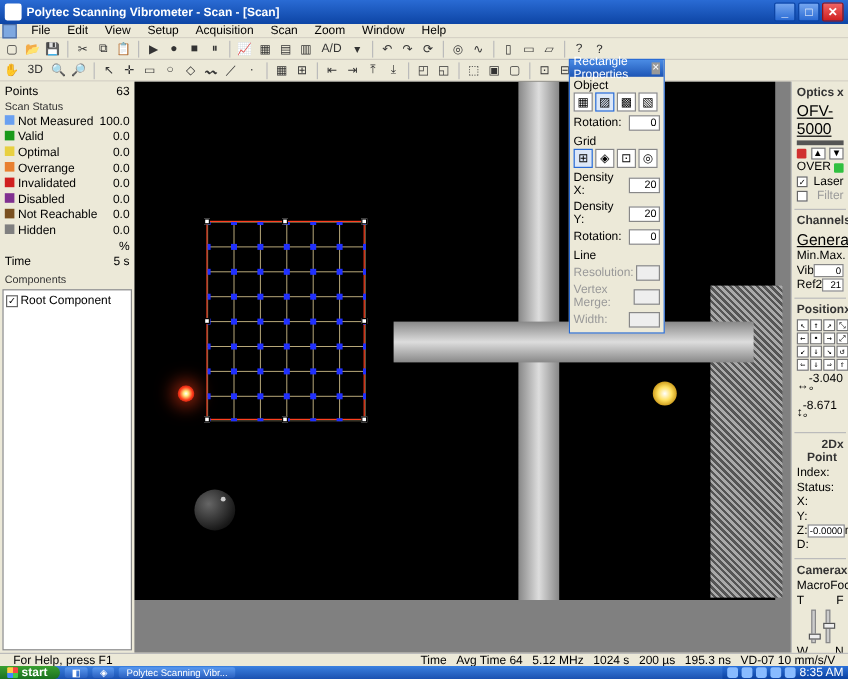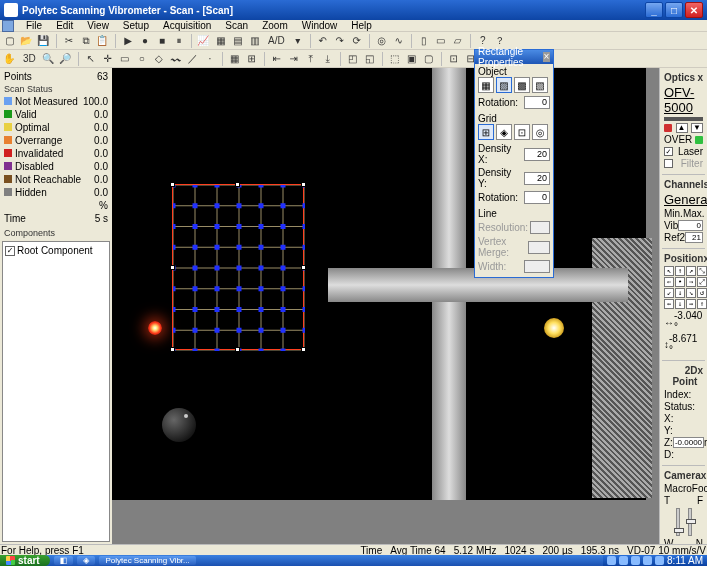--- a/index.html
+++ b/index.html
@@ -73,21 +73,21 @@
 .mini-dot { width:8px; height:8px; border-radius:1px; display:inline-block; }
 .mini-dot.red { background:#d03030; }
 .mini-dot.green { background:#30c040; }
 .mini-cb { width:9px; height:9px; border:1px solid #666; background:#fff; display:inline-flex; align-items:center; justify-content:center; font-size:7px;}
 .tiny-input { width:32px; height:11px; border:1px solid #888; background:#fff; font-size:8px; text-align:right; padding:0 1px;}
 .arrow-grid { display:grid; grid-template-columns: repeat(4, 10px); grid-template-rows: repeat(4, 10px); gap:1px; }
 .arrow-grid .ab { width:10px; height:10px; border:1px solid #777; background:#fff; display:flex; align-items:center; justify-content:center; cursor:pointer; font-family: monospace; font-size:7px;}
 .bigbtn { width:100%; border:1px solid #888; background:#ece9d8; text-align:center; padding:2px 0; cursor:pointer; font-size:9px;}
 
 
-.statusbar { position:absolute; left:0; right:0; bottom:11px; height:11px; background:#ece9d8; border-top:1px solid #bbb; font-size:9px; display:flex; align-items:center; justify-content:space-between; padding: 0 1px; gap: 47px; }
+.statusbar { position:absolute; left:0; right:0; bottom:11px; height:11px; background:#ece9d8; border-top:1px solid #bbb; font-size:9px; display:flex; align-items:center; justify-content:space-between; padding: 0 11px; gap: 47px; }
 .statusbar .right-status { display:flex; gap:8px; }
 
 .taskbar { position:absolute; left:0; right:0; bottom:0; height:11px; background: linear-gradient(to bottom, #3a80e0, #1a50b0); display:flex; align-items:center;margin-top:36px; }
 .startbtn { height:11px; padding: 0 10px 0 6px; background: linear-gradient(to bottom, #3aa030, #1a7020); color:#fff; font-weight:bold; font-size:9px; display:flex; align-items:center; gap:3px; border-radius:0 6px 6px 0;}
 .task-item { height:9px; margin-left:4px; padding: 0 6px; background: linear-gradient(to bottom, #5a9af0, #2a60c0); color:#fff; font-size:8px; display:flex; align-items:center; border-radius:2px;}
 .tray { margin-left:auto; height:11px; background: linear-gradient(to bottom, #2a70d8, #0a40a0); padding: 0 4px; display:flex; align-items:center; gap:3px; color:#fff; font-size:8px;}
 .tray-icon { width:9px; height:9px; background:#88bbff; border-radius:2px; }
 
 .sec-hdr { font-size:9px; color:#333; padding: 1px 0; }
 </style>
@@ -556,15 +556,15 @@
     </div>
   <div class="task-item">◧</div>
   <div class="task-item">◈</div>
   <div class="task-item">Polytec Scanning Vibr...</div>
   <div class="tray">
     <span class="tray-icon"></span>
     <span class="tray-icon"></span>
     <span class="tray-icon"></span>
     <span class="tray-icon"></span>
     <span class="tray-icon"></span>
-    <span>8:11 AM</span>
+    <span>8:35 AM</span>
   </div>
 </div>
 
 </body></html>

